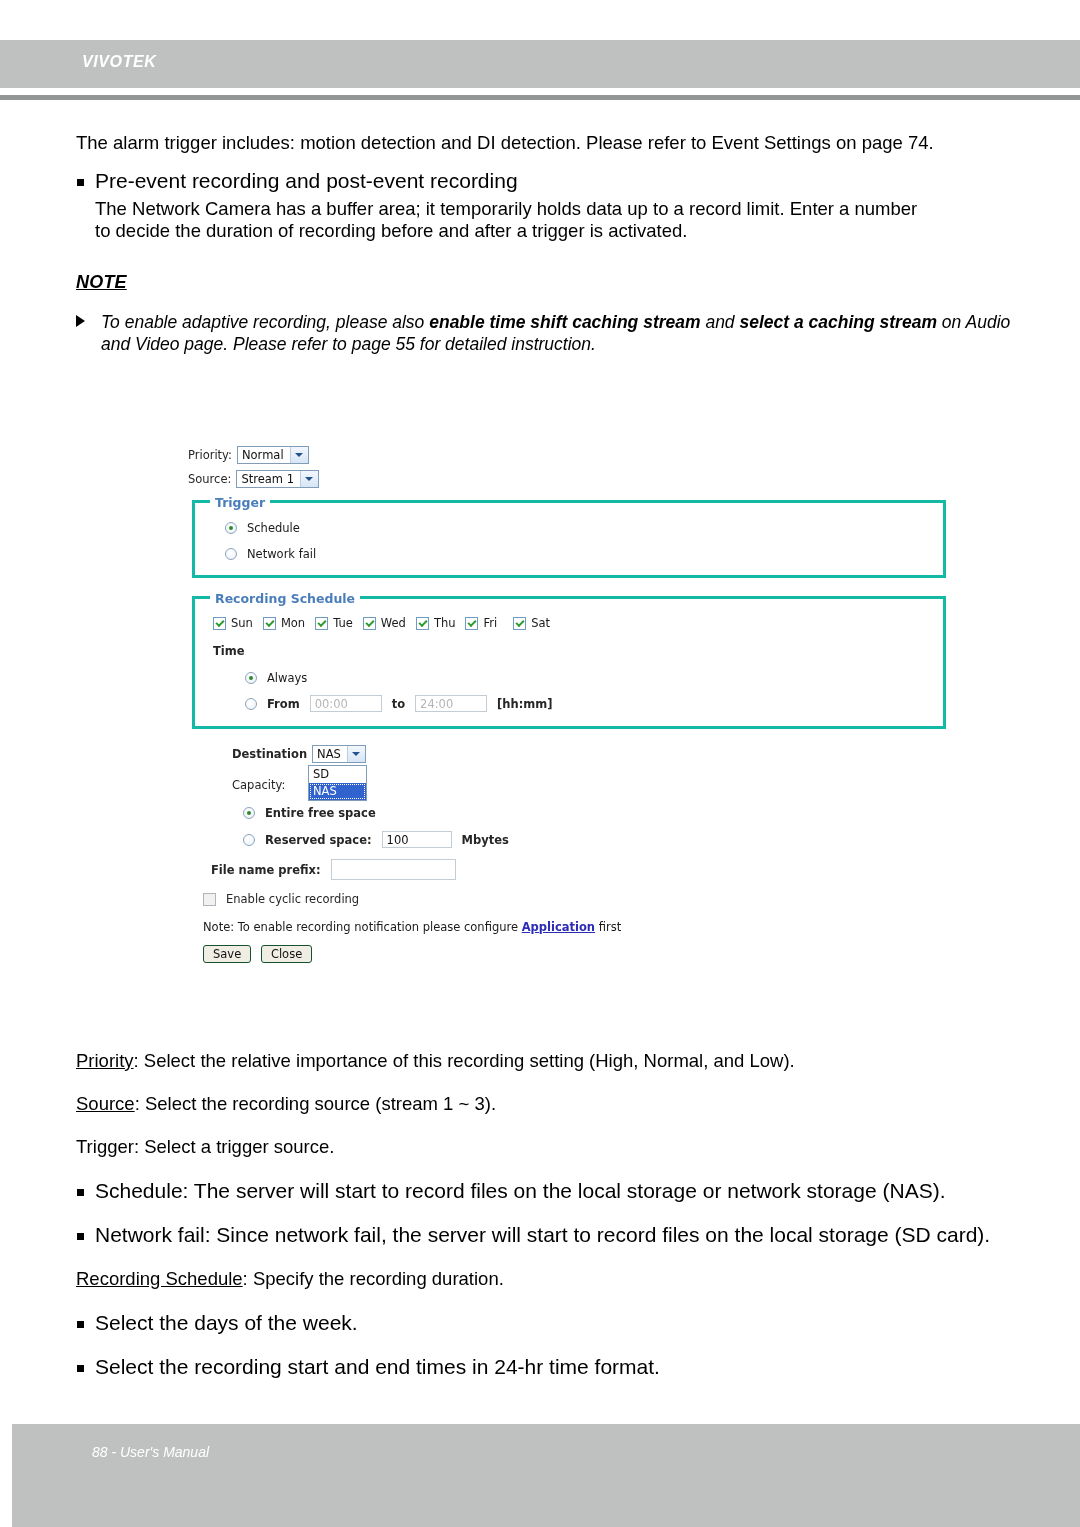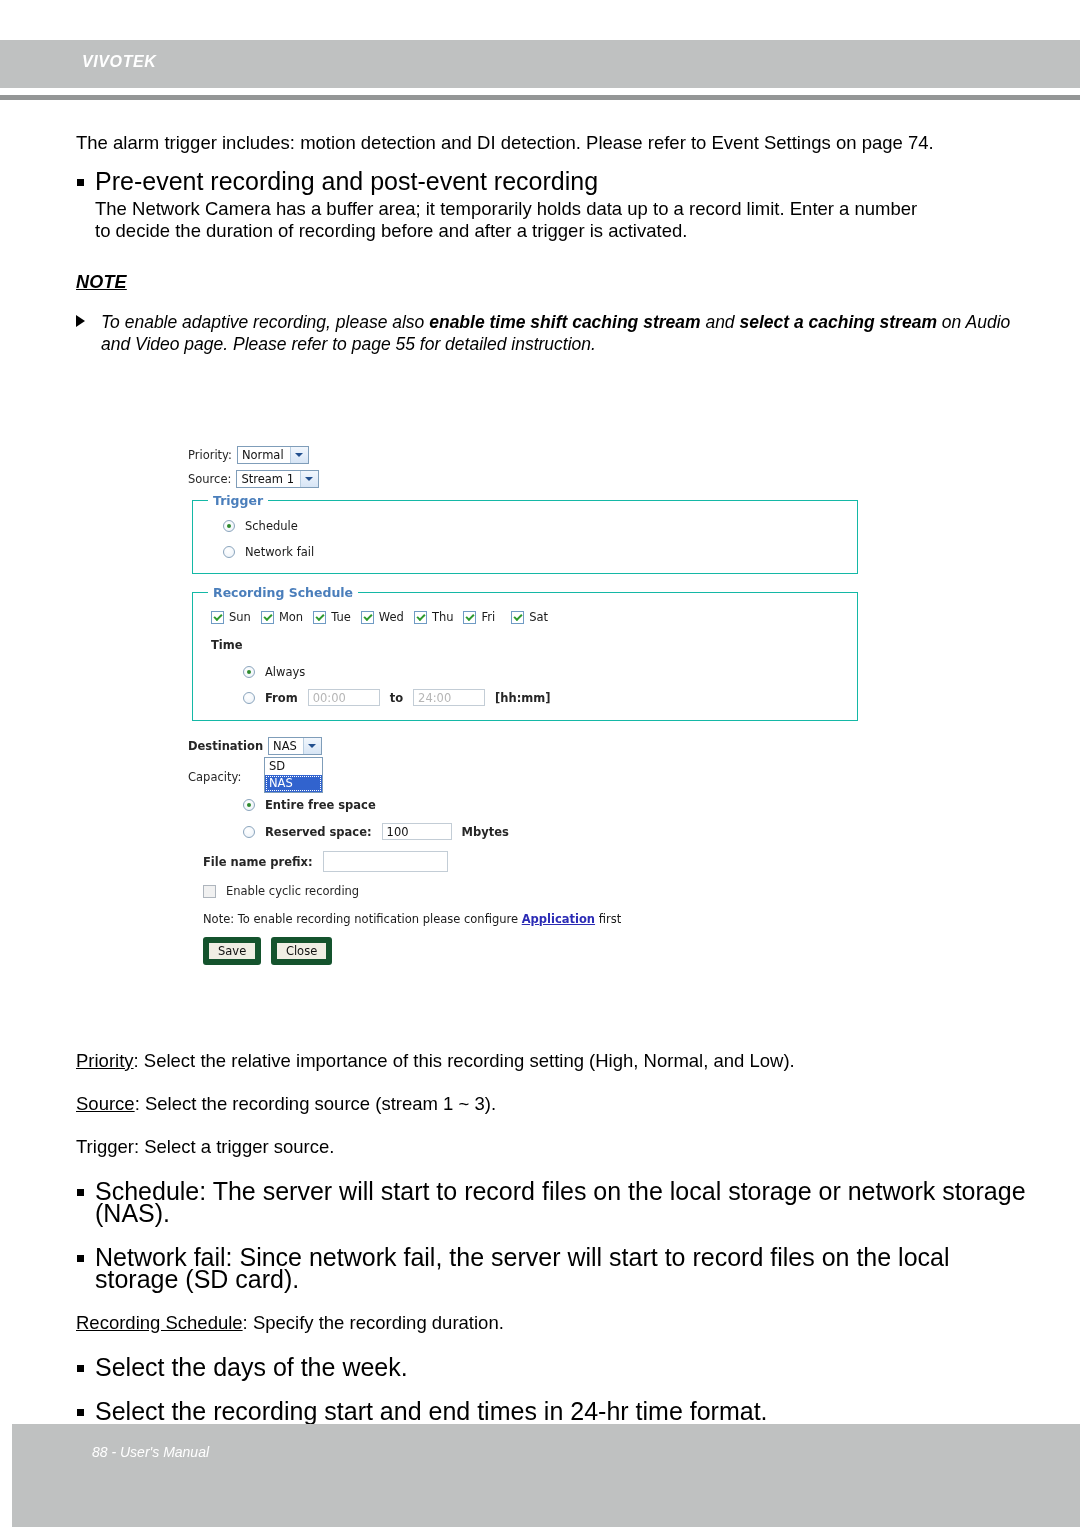--- a/index.html
+++ b/index.html
@@ -59,21 +59,21 @@
     position: absolute;
     left: 76px; top: 132px;
     width: 940px;
   }
   .para {
     font-size: 18.5px;
     line-height: 22px;
     margin: 0 0 16px 0;
   }
   .bullet {
-    font-size: 25px;
+    font-size: 21px;
     line-height: 22px;
     margin: 0 0 6px 0;
     padding-left: 19px;
     position: relative;
   }
   .bullet::before {
     content: "";
     position: absolute;
     left: 1px; top: 9px;
     width: 7px; height: 7px;
@@ -176,25 +176,25 @@
   }
   .dd-opt.sel {
     background: #3163ce;
     color: #ffffff;
     outline: 1px dotted #ffffff;
     outline-offset: -2px;
   }
 
   
   .fs {
-    border: 1px solid #14b8a6;
+    border: 3px solid #14b8a6;
     margin: 8px 0 0 4px;
     padding: 4px 10px 14px 10px;
     position: relative;
-    width: 666px;
+    width: 754px;
     box-sizing: border-box;
   }
   .fs > .lg {
     position: absolute;
     top: -8px; left: 15px;
     background: #ffffff;
     padding: 0 5px;
     color: #4a7ebb;
     font-weight: bold;
     font-size: 12.5px;
@@ -252,21 +252,21 @@
     font-size: 11.5px;
     color: #111;
     display: inline-flex;
     align-items: center;
     padding: 0 4px;
   }
   .tinput.ph { color: #b6b6b6; }
 
   
   .btn {
-    border: 6px solid #14532d;
+    border: 1px solid #14532d;
     border-radius: 3px;
     background: #f0eee4;
     font-size: 11.5px;
     padding: 1px 9px;
     color: #111;
     margin-right: 6px;
     display: inline-block;
   }
 
   .lnk { color: #2b2bb5; text-decoration: underline; font-weight: bold; }
@@ -382,21 +382,21 @@
     <div class="row g6" style="margin-top:10px; margin-left:40px;">
       <span class="radio"></span>
       <span class="lbl-bold">From</span>
       <span class="tinput ph" style="width:72px;">00:00</span>
       <span class="lbl-bold">to</span>
       <span class="tinput ph" style="width:72px;">24:00</span>
       <span class="lbl-bold">[hh:mm]</span>
     </div>
   </div>
 
-  <div style="position:relative; margin-top:16px;">
+  <div style="position:relative; margin-top:16px;margin-left:44px;">
     <div class="row">
       <span class="lbl-bold">Destination</span>
       <span class="xp-select">
         <span class="val">NAS</span>
         <span class="arrow">
             <i></i>
           </span>
       </span>
     </div>
 
@@ -415,21 +415,21 @@
     <span class="lbl-bold">Entire free space</span>
   </div>
 
   <div class="row g6" style="margin-top:11px; margin-left:55px;">
     <span class="radio"></span>
     <span class="lbl-bold">Reserved space:</span>
     <span class="tinput" style="width:70px;">100</span>
     <span class="lbl-bold">Mbytes</span>
   </div>
 
-  <div class="row g6" style="margin-top:11px; margin-left:15px;text-align:right;">
+  <div class="row g6" style="margin-top:11px; margin-left:23px;text-align:right;">
     <span class="lbl-bold">File name prefix:</span>
     <span class="tinput" style="width:125px;height:21px;"></span>
   </div>
 
   <div class="row g6" style="margin-top:12px; margin-left:15px;">
     <span class="cbox gray"></span>
     <span class="lbl">Enable cyclic recording</span>
   </div>
 
   <div style="margin-top:14px; margin-left:15px;">

